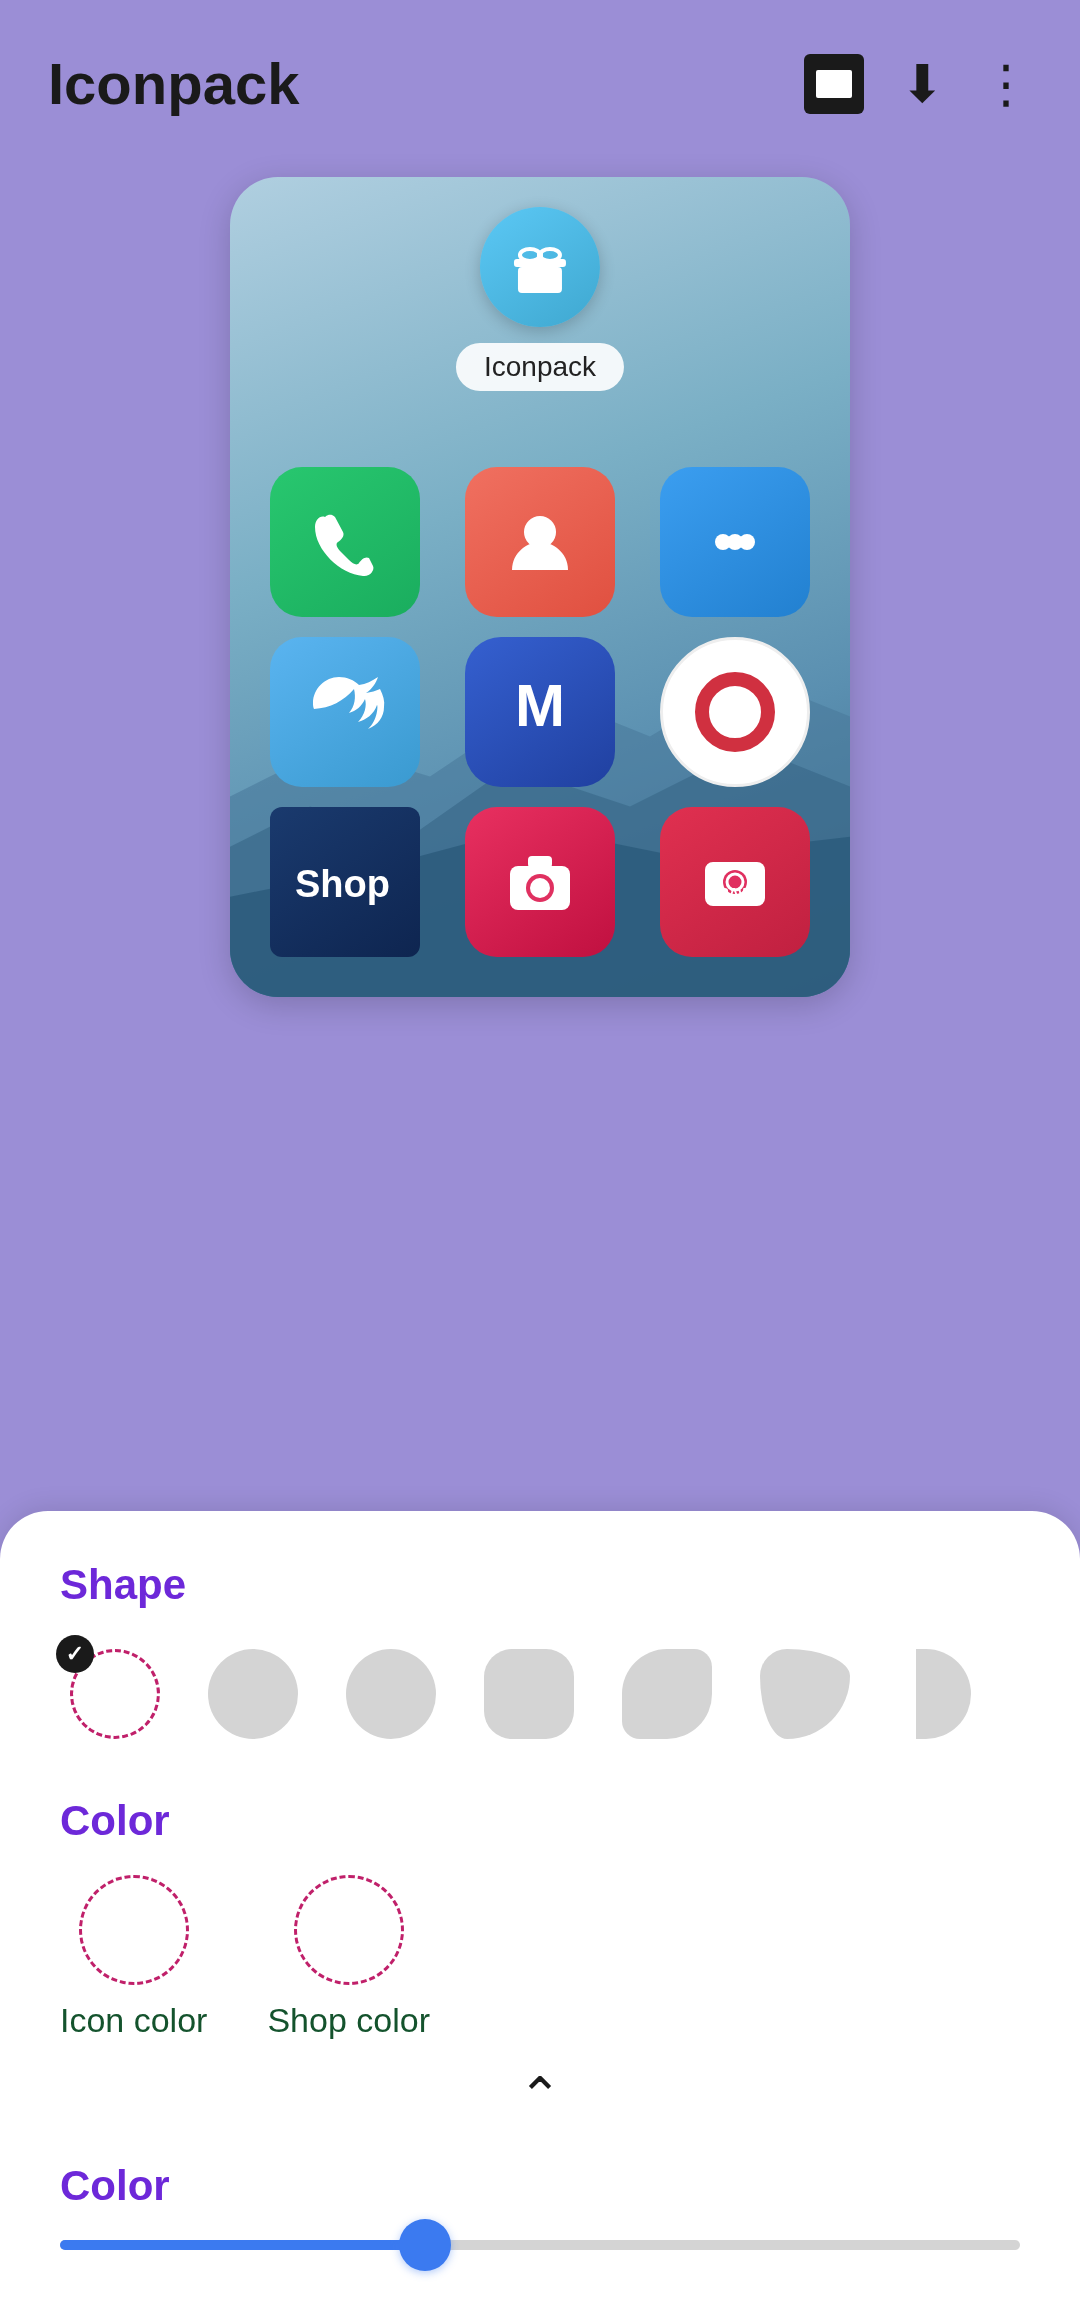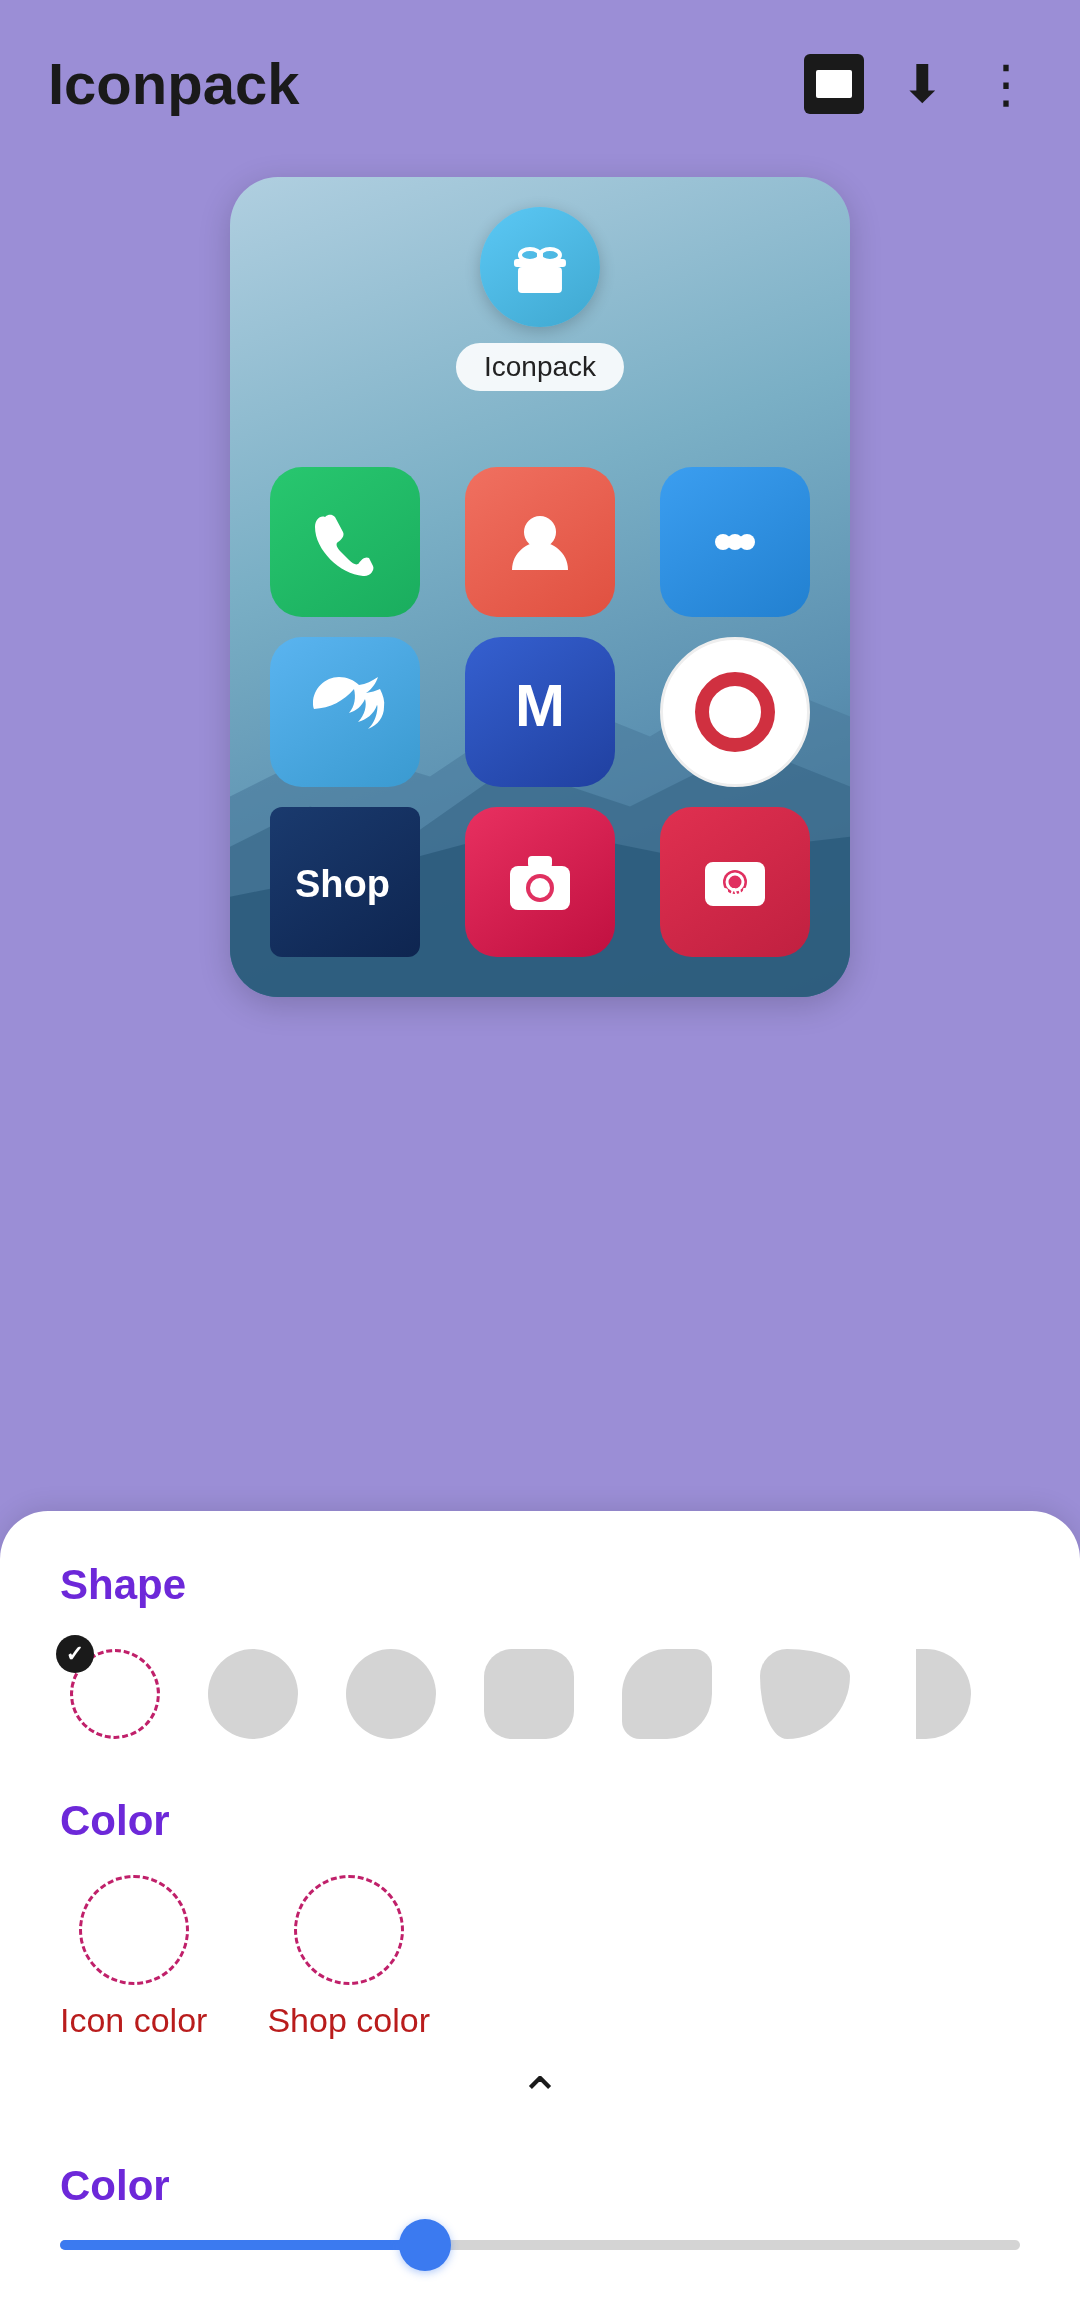--- a/index.html
+++ b/index.html
@@ -264,21 +264,21 @@
     .color-circle {
       width: 110px;
       height: 110px;
       border-radius: 50%;
       border: 3px dashed #c0206a;
       background: transparent;
     }
 
     .color-label {
       font-size: 34px;
-      color: #b91c1c;
+      color: #14532d;
       text-align: center;
     }
 
     
     .chevron-row {
       display: flex;
       justify-content: center;
       margin: 20px 0 40px 0;
     }
 

